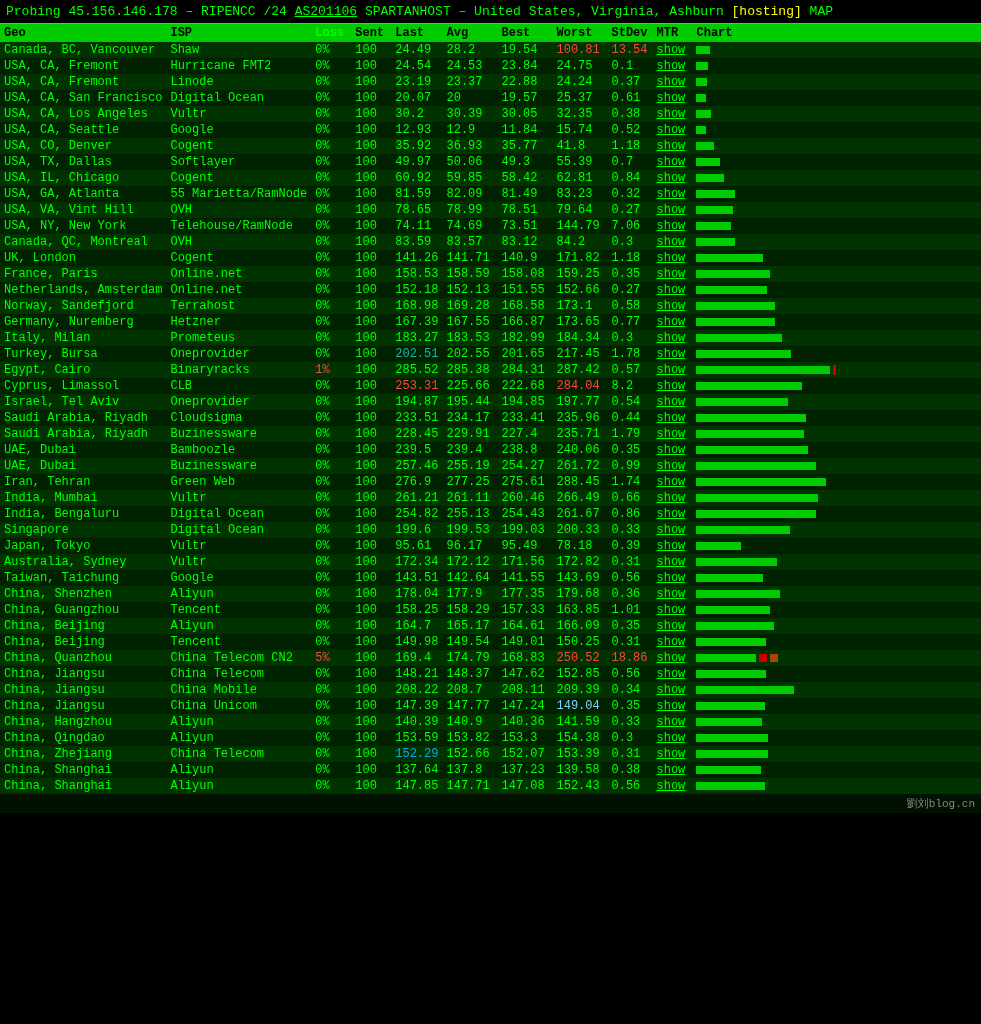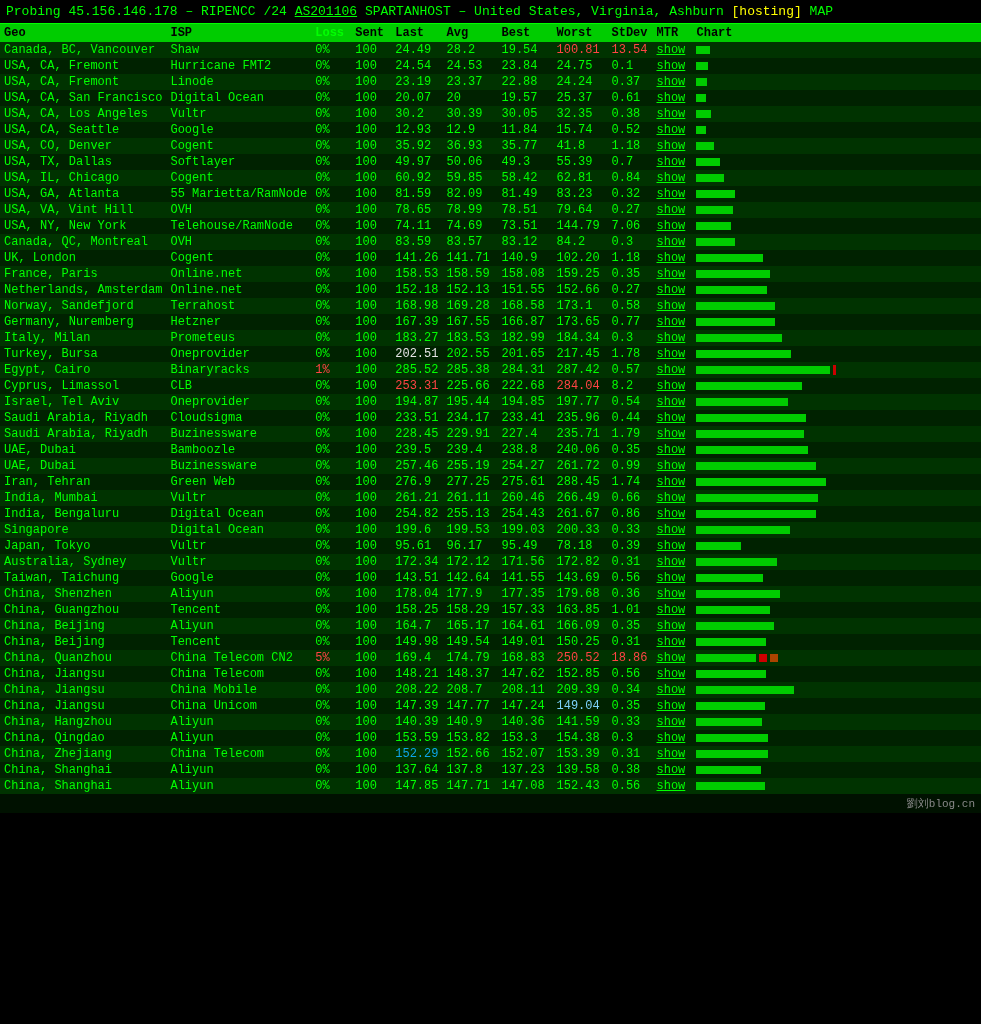--- a/index.html
+++ b/index.html
@@ -323,21 +323,21 @@
         </td>
   </tr>
       <tr>
     <td class="col-geo">UK, London</td>
     <td class="col-isp">Cogent</td>
     <td class="col-loss" style="color:#00ff00">0%</td>
     <td class="col-sent">100</td>
     <td class="col-last" style="color:#00ff00">141.26</td>
     <td class="col-avg">141.71</td>
     <td class="col-best">140.9</td>
-    <td class="col-worst" style="color:#00ff00">102.20</td>
+    <td class="col-worst" style="color:#00ff00">171.82</td>
     <td class="col-stdev" style="color:#00ff00">1.18</td>
     <td class="col-mtr"><span class="show-link">show</span></td>
     <td class="col-chart chart-cell">
           <div class="chart-container">
             <span class="chart-bar" style="width:66.13133333333334px;background:#00cc00;"></span>
           </div>
         </td>
   </tr>
       <tr>
     <td class="col-geo">France, Paris</td>
@@ -422,21 +422,21 @@
           <div class="chart-container">
             <span class="chart-bar" style="width:85.64733333333334px;background:#00cc00;"></span>
           </div>
         </td>
   </tr>
       <tr>
     <td class="col-geo">Turkey, Bursa</td>
     <td class="col-isp">Oneprovider</td>
     <td class="col-loss" style="color:#00ff00">0%</td>
     <td class="col-sent">100</td>
-    <td class="col-last" style="color:#e5e5e5">202.51</td>
+    <td class="col-last" style="color:#14b8a6">202.51</td>
     <td class="col-avg">202.55</td>
     <td class="col-best">201.65</td>
     <td class="col-worst" style="color:#00ff00">217.45</td>
     <td class="col-stdev" style="color:#00ff00">1.78</td>
     <td class="col-mtr"><span class="show-link">show</span></td>
     <td class="col-chart chart-cell">
           <div class="chart-container">
             <span class="chart-bar" style="width:94.52333333333334px;background:#00cc00;"></span>
           </div>
         </td>

